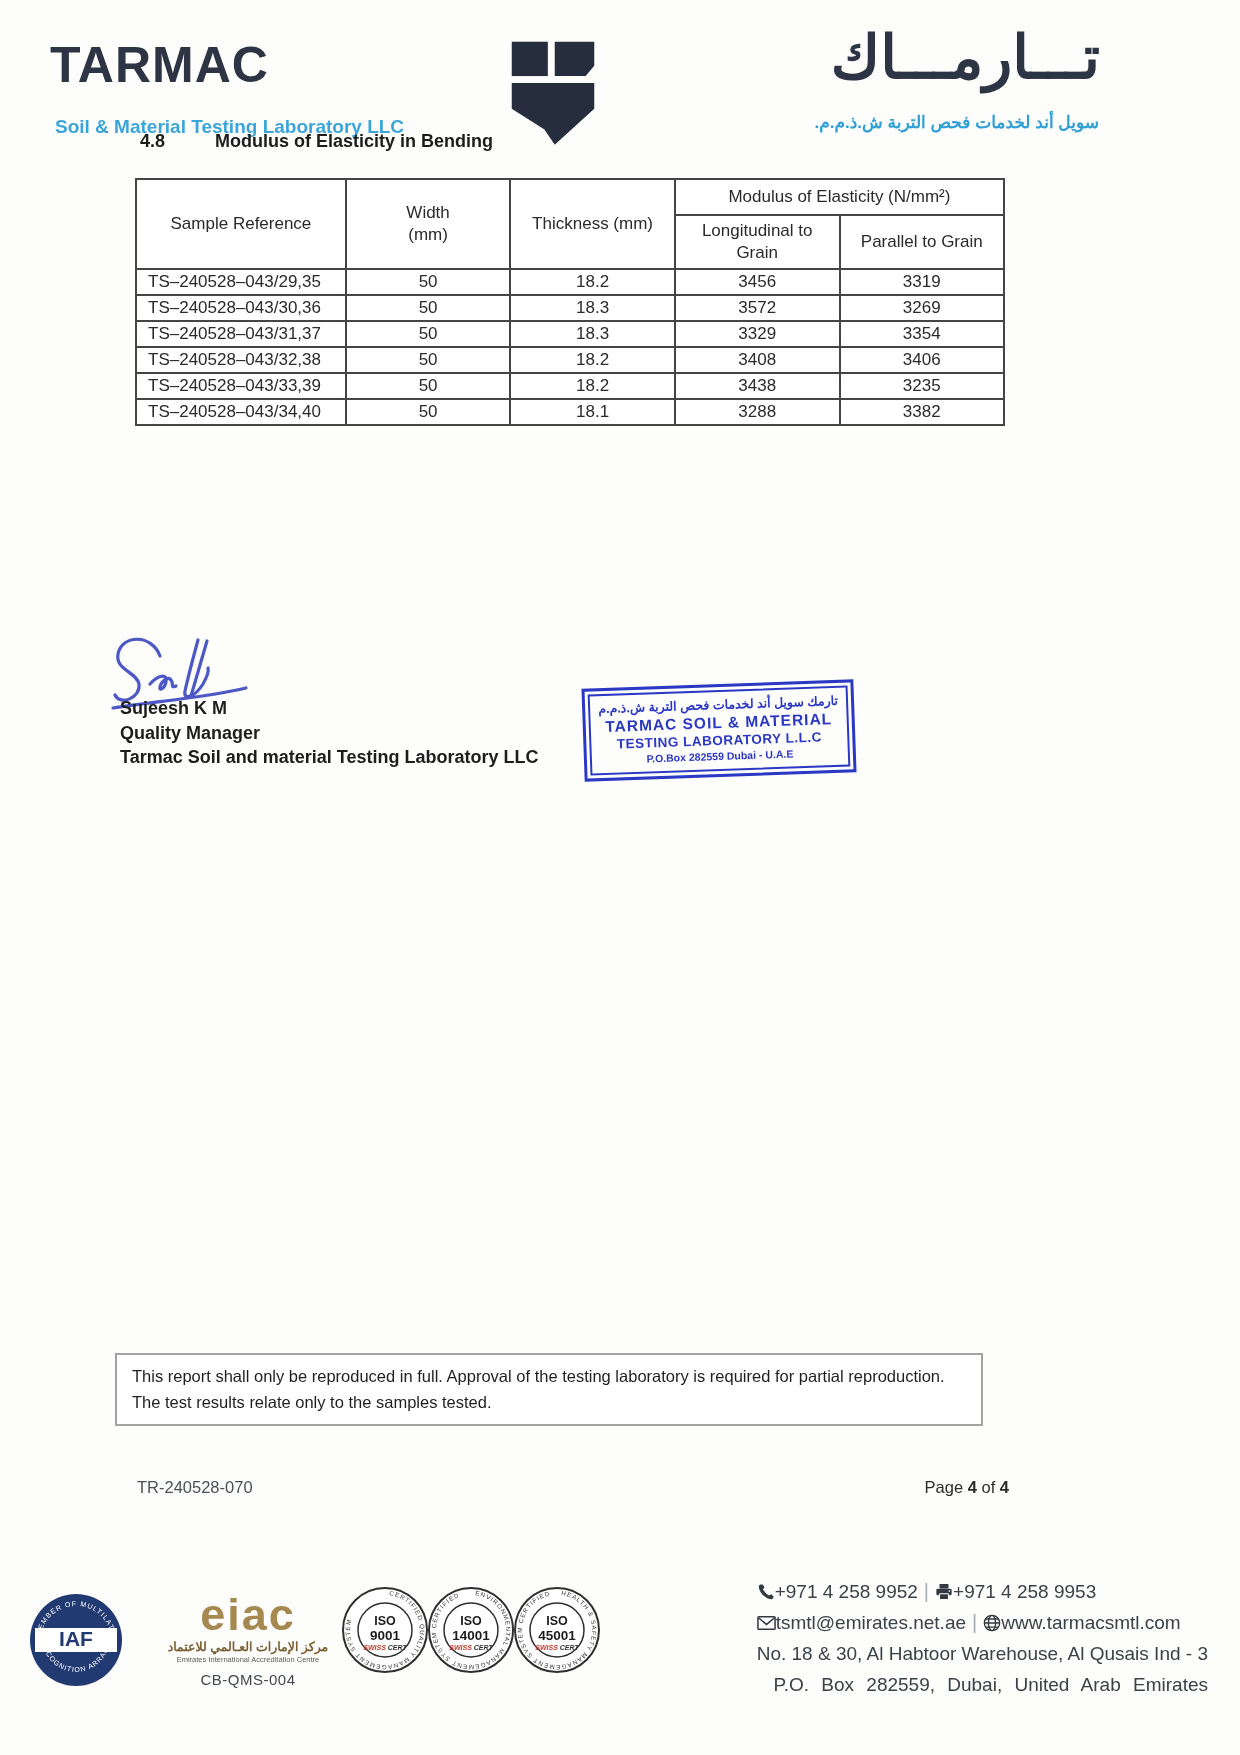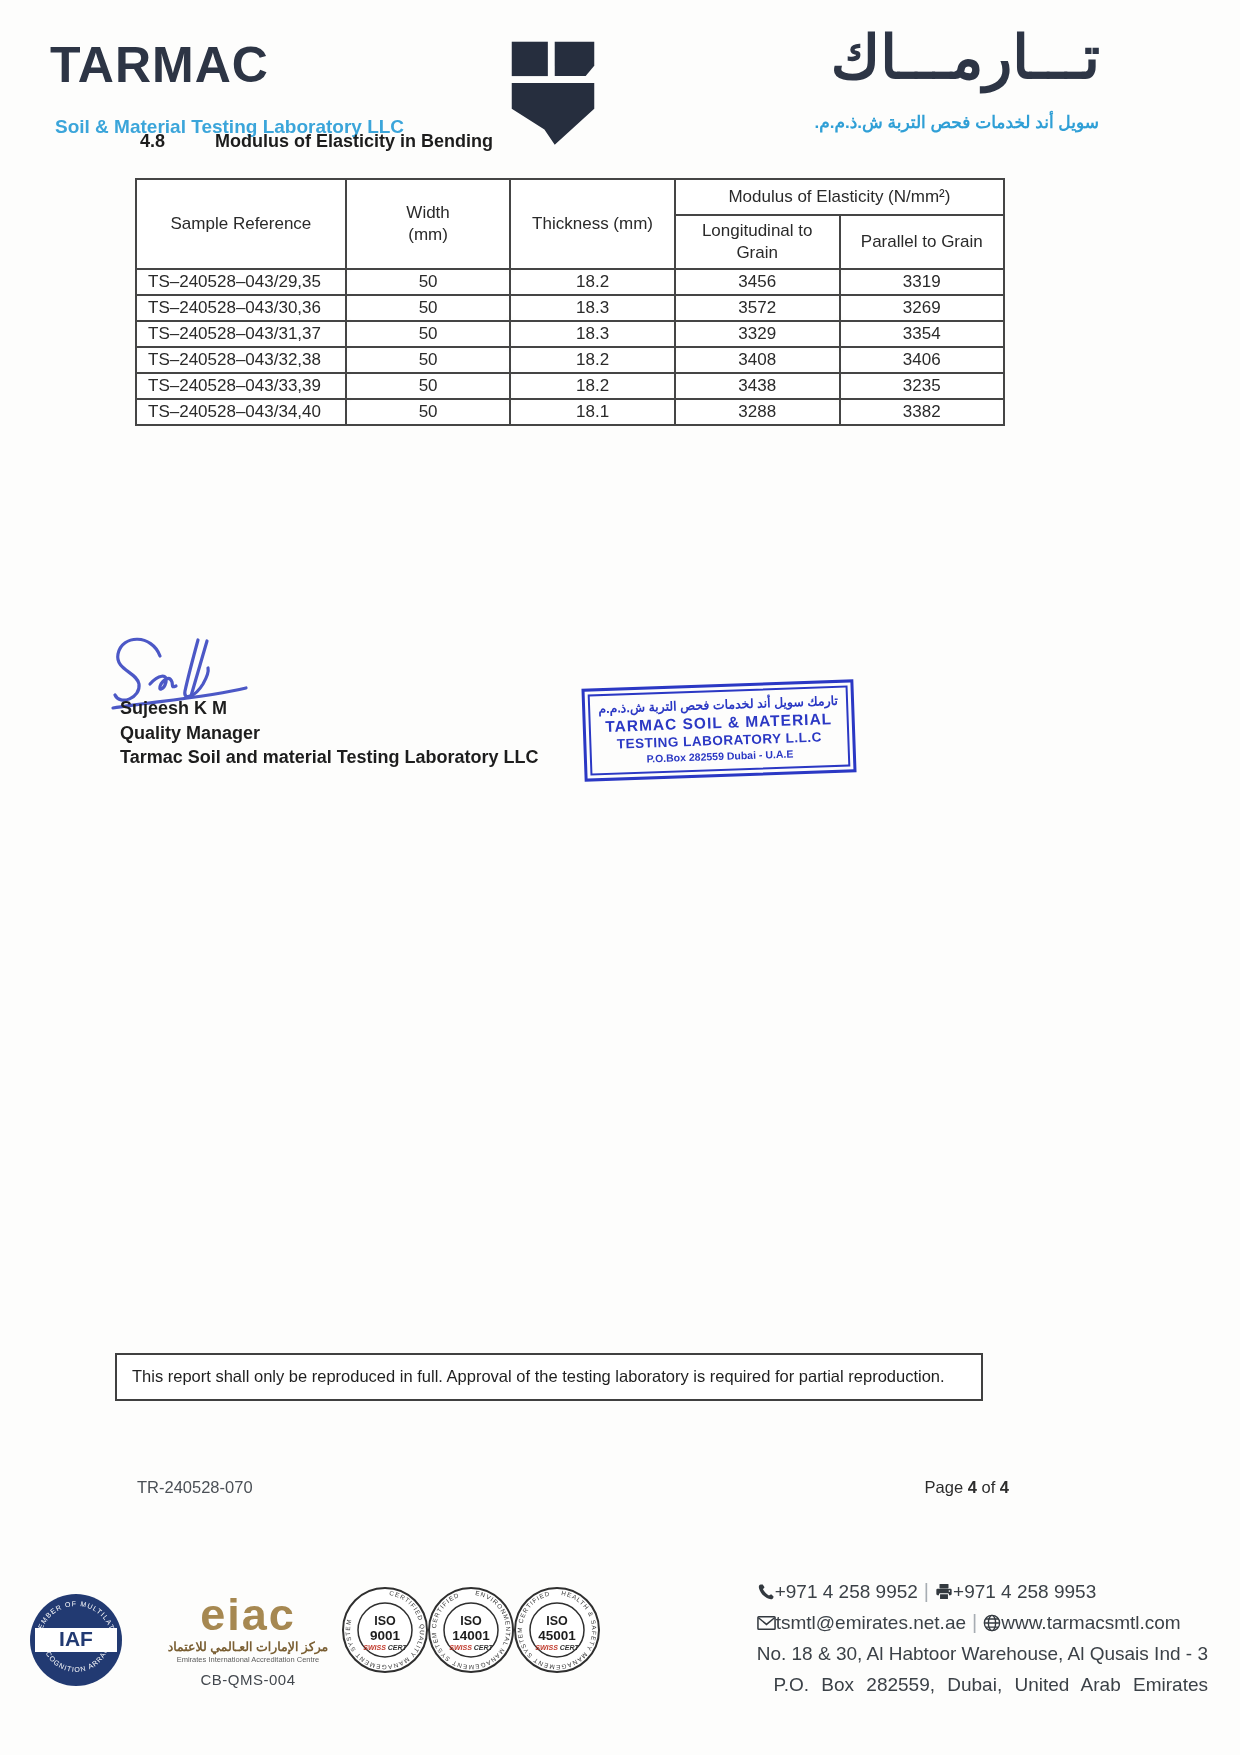--- a/index.html
+++ b/index.html
@@ -43,21 +43,21 @@
   .stamp { position:absolute; left:583px; top:684px; width:272px;
            transform:rotate(-2deg); border:3px solid #2b38c4; padding:3px; color:#2b38c4; }
   .stamp-inner { border:2px solid #2b38c4; padding:5px 4px 6px; text-align:center; }
   .stamp-ar { font-size:12.5px; font-weight:700; direction:rtl; line-height:16px; }
   .stamp-l1 { font-size:15.5px; font-weight:800; letter-spacing:1px; line-height:19px; }
   .stamp-l2 { font-size:13.5px; font-weight:800; letter-spacing:.5px; line-height:17px; }
   .stamp-l3 { font-size:10.5px; font-weight:700; line-height:14px; }
 
   
   .disclaimer { position:absolute; left:115px; top:1353px; width:868px;
-           border:2px solid #404040; padding:9px 15px; font-size:16.5px; color:#1f1f1f;
+           border:2px solid #a3a3a3; padding:9px 15px; font-size:16.5px; color:#1f1f1f;
            line-height:1.55; background:#fff; }
 
   
   .report-no { position:absolute; left:137px; top:1478px; font-size:16.5px; color:#4b5056; }
   .page-no { position:absolute; right:231px; top:1478px; font-size:16.5px; color:#2c2c2c;margin-left:10px; }
   .page-no b { font-weight:700; }
 
   
   .iaf { position:absolute; left:28px; top:1592px; }
   .eiac { position:absolute; left:150px; top:1592px; width:196px; text-align:center; }
@@ -187,20 +187,21 @@
     <div class="stamp-inner">
       <div class="stamp-ar">تارمك سويل أند لخدمات فحص التربة ش.ذ.م.م</div>
       <div class="stamp-l1">TARMAC SOIL &amp; MATERIAL</div>
       <div class="stamp-l2">TESTING LABORATORY L.L.C</div>
       <div class="stamp-l3">P.O.Box 282559 Dubai - U.A.E</div>
     </div>
   </div>
 
   <div class="disclaimer">
     <div>This report shall only be reproduced in full.  Approval of the testing laboratory is required for partial reproduction.</div>
+    <div>The test results relate only to the samples tested.</div>
   </div>
 
   <div class="report-no">TR-240528-070</div>
   <div class="page-no">
     <span>Page</span>
     <b>4</b>
     <span>of</span>
     <b>4</b>
   </div>
 

